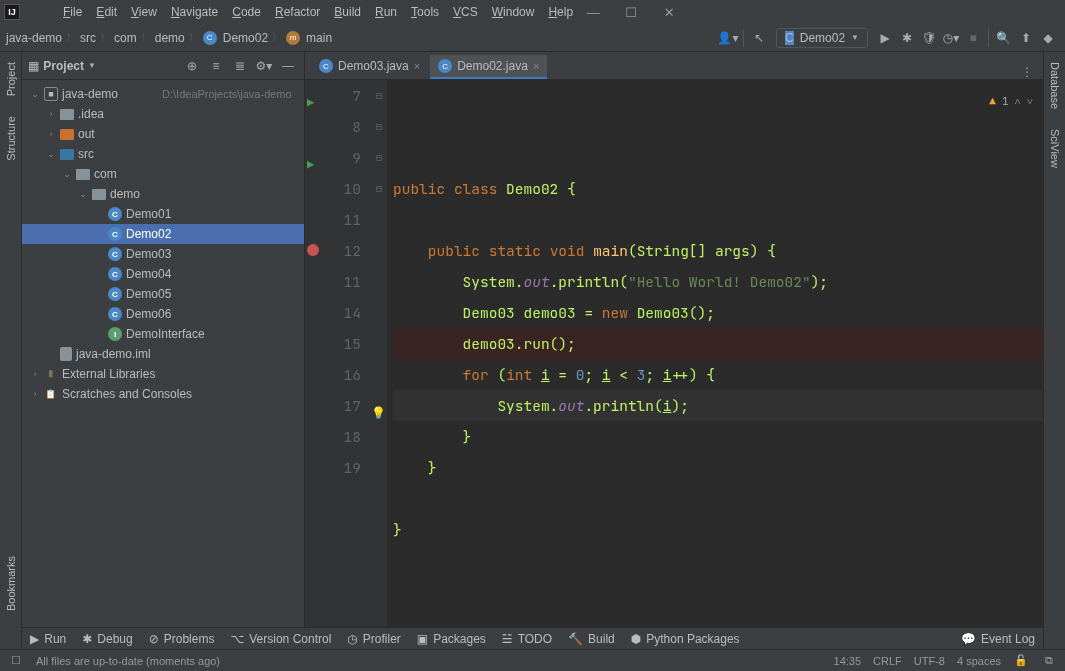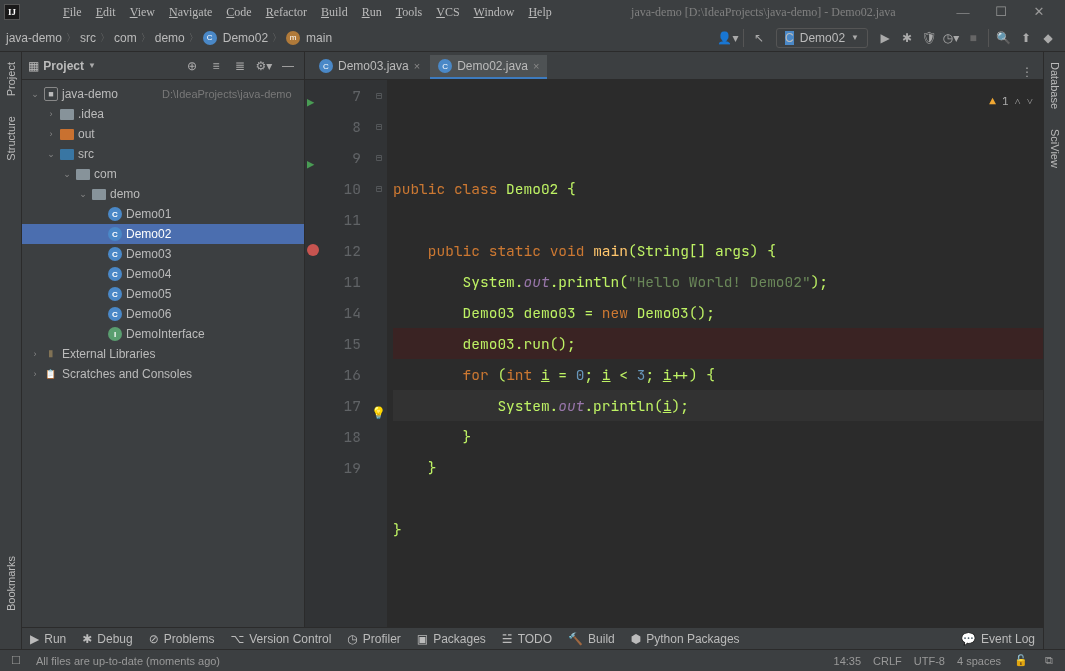--- a/index.html
+++ b/index.html
@@ -1,19 +1,19 @@
 <!DOCTYPE html>
 <html><head>
 <meta charset="utf-8">
 <style>
 * { margin: 0; padding: 0; box-sizing: border-box; }
 body { font-family: "Segoe UI", sans-serif; font-size: 12px; background: #3c3f41; color: #bbbbbb; width: 1065px; height: 671px; overflow: hidden; display: flex; flex-direction: column; }
 
 
-.titlebar { height: 24px; background: #3c3f41; display: flex; align-items: center; padding: 3px 4px; font-family: Liberation Serif, serif; }
+.titlebar { height: 24px; background: #3c3f41; display: flex; align-items: center; padding: 3px 4px; }
 .titlebar .logo { width: 16px; height: 16px; background: #1a1a1a; border: 1px solid #555; margin-right: 8px; display: flex; align-items: center; justify-content: center; font-size: 9px; font-weight: bold; color: #fff; }
 .titlebar .menu { display: flex; gap: 2px; margin-left: 29px; }
 .titlebar .menu span { padding: 2px 6px; cursor: default; }
 .titlebar .menu span u { text-decoration: underline; }
 .titlebar .title { flex: 1; text-align: center; color: #808080; font-size: 12px; padding-left: 20px; }
 .titlebar .win-controls { display: flex; gap: 10px; align-items: center; padding-right: 8px; }
 .titlebar .win-controls span { width: 28px; text-align: center; color: #999; font-size: 13px; }
 
 
 .navbar { height: 28px; background: #3c3f41; border-bottom: 1px solid #2b2b2b; display: flex; align-items: center; padding: 0 6px; }
@@ -117,21 +117,20 @@
       <span><u>N</u>avigate</span>
       <span><u>C</u>ode</span>
       <span><u>R</u>efactor</span>
       <span><u>B</u>uild</span>
       <span><u>R</u>un</span>
       <span><u>T</u>ools</span>
       <span><u>V</u>CS</span>
       <span><u>W</u>indow</span>
       <span><u>H</u>elp</span>
     </div>
-  <div class="title">java-demo [D:\IdeaProjects\java-demo] - Demo02.java</div>
   <div class="win-controls">
     <span>―</span>
     <span>☐</span>
     <span>✕</span>
   </div>
 </div>
 
 <div class="navbar">
   <div class="breadcrumb" id="breadcrumb">
       <span>java-demo</span>
@@ -253,20 +252,25 @@
         </div>
         <div class="tree-row ind4">
           <span class="exp"></span>
           <span class="ti ti-class">C</span>
           <span>Demo06</span>
         </div>
         <div class="tree-row ind4">
           <span class="exp"></span>
           <span class="ti ti-iface">I</span>
           <span>DemoInterface</span>
+        </div>
+        <div class="tree-row ind1">
+          <span class="exp"></span>
+          <span class="ti ti-file"></span>
+          <span>java-demo.iml</span>
         </div>
         <div class="tree-row ind0">
           <span class="exp">›</span>
           <span class="ti ti-lib">⫴</span>
           <span>External Libraries</span>
         </div>
         <div class="tree-row ind0">
           <span class="exp">›</span>
           <span class="ti">📋</span>
           <span>Scratches and Consoles</span>

